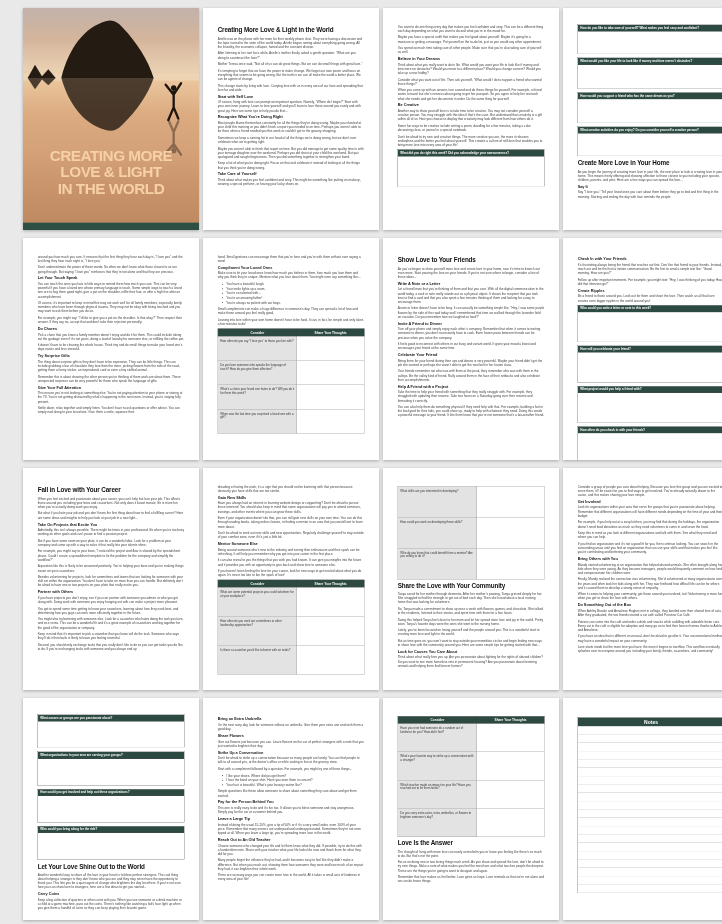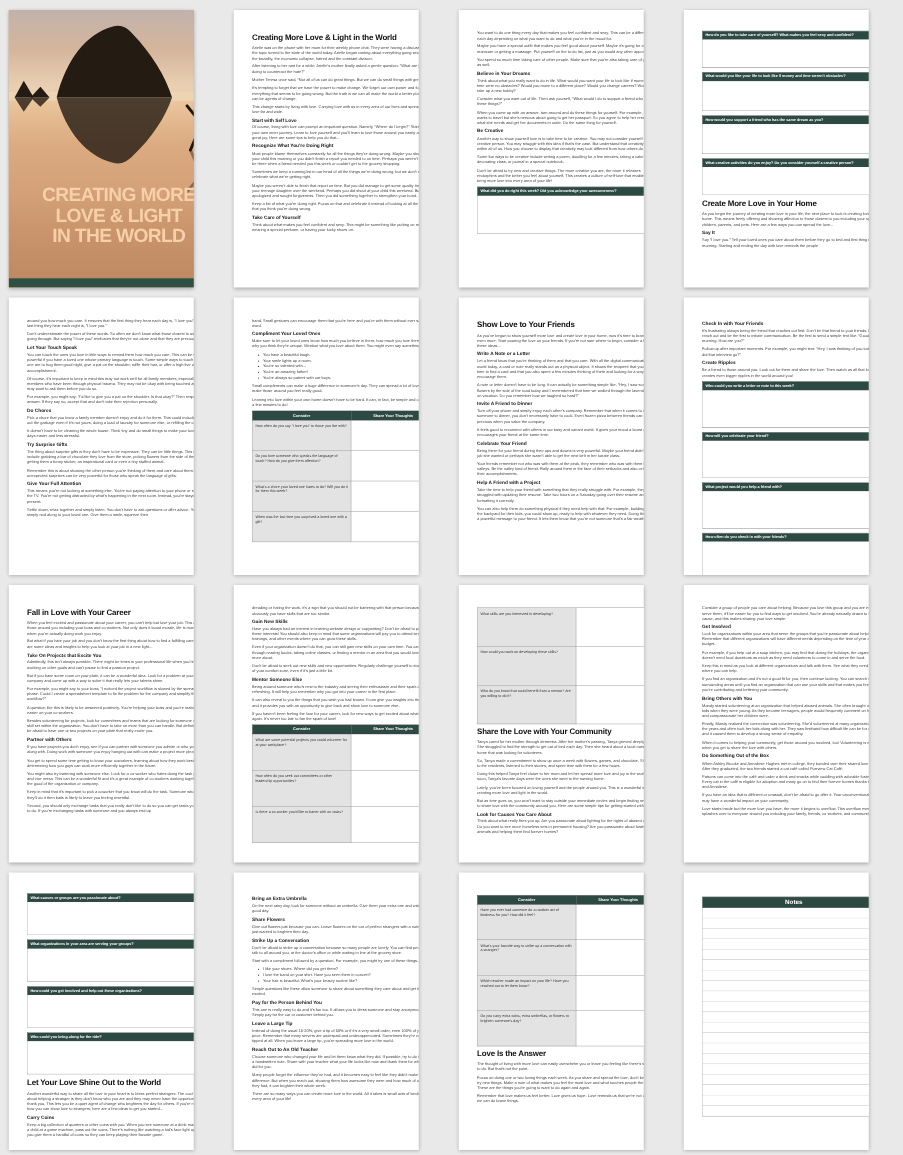--- a/index.html
+++ b/index.html
@@ -6,22 +6,23 @@
   body{
     width:722px;height:924px;background:#e9e9e9;overflow:hidden;
     font-family:"Liberation Sans", sans-serif;
   }
   .canvas{
     box-sizing:border-box;width:722px;height:924px;
     display:grid;grid-template-columns:repeat(4,176px);grid-auto-rows:222px;
     column-gap:4px;row-gap:8px;padding:8px 3px 4px 7px;
   }
   .page{
-    width:148px;height:222px;background:#ffffff;overflow:hidden;position:relative;
+    width:176px;height:222px;background:#ffffff;overflow:hidden;position:relative;
     box-shadow:0 1px 3px rgba(0,0,0,.28);
+    margin-left:16px;
   }
   .inner{
     width:528px;height:666px;transform:scale(.33333);transform-origin:0 0;
     box-sizing:border-box;padding:50px 44px 40px 44px;position:relative;
   }
   
   .h1{font-size:19px;font-weight:800;color:#0f0f0f;letter-spacing:-.4px;margin:6px 0 8px 0;line-height:1.15;}
   .h2{font-size:11.5px;font-weight:700;color:#161616;margin:7px 0 4px 0;line-height:1.2;}
   .p{font-size:9.5px;color:#3d3d3d;line-height:1.32;margin:0 0 7px 0;}
   ul.bul{margin:0 0 7px 0;padding:0 0 0 26px;}

